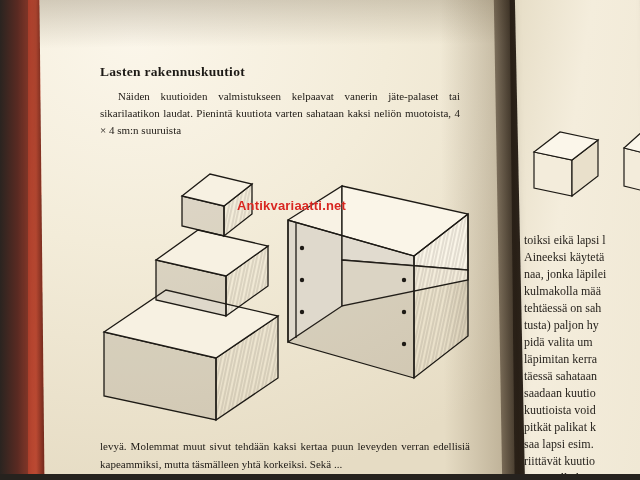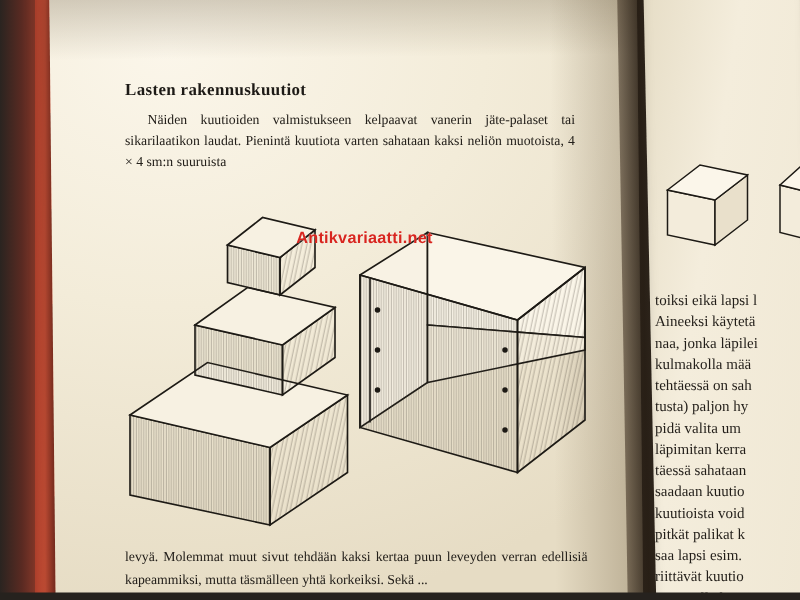--- a/index.html
+++ b/index.html
@@ -293,16 +293,16 @@
     <div>täessä sahataan</div>
     <div>saadaan kuutio</div>
     <div>kuutioista void</div>
     <div>pitkät palikat k</div>
     <div>saa lapsi esim.</div>
     <div>riittävät kuutio</div>
     <div>Isommille laps</div>
 
   </div>
 
-  <div class="watermark" style="color: rgb(216, 38, 31);">Antikvariaatti.net</div>
+  <div class="watermark" style="color: rgb(216, 38, 31); margin-top: 16px;">Antikvariaatti.net</div>
 
   <div class="bottom-dark"></div>
 </div>
 
 </body></html>

